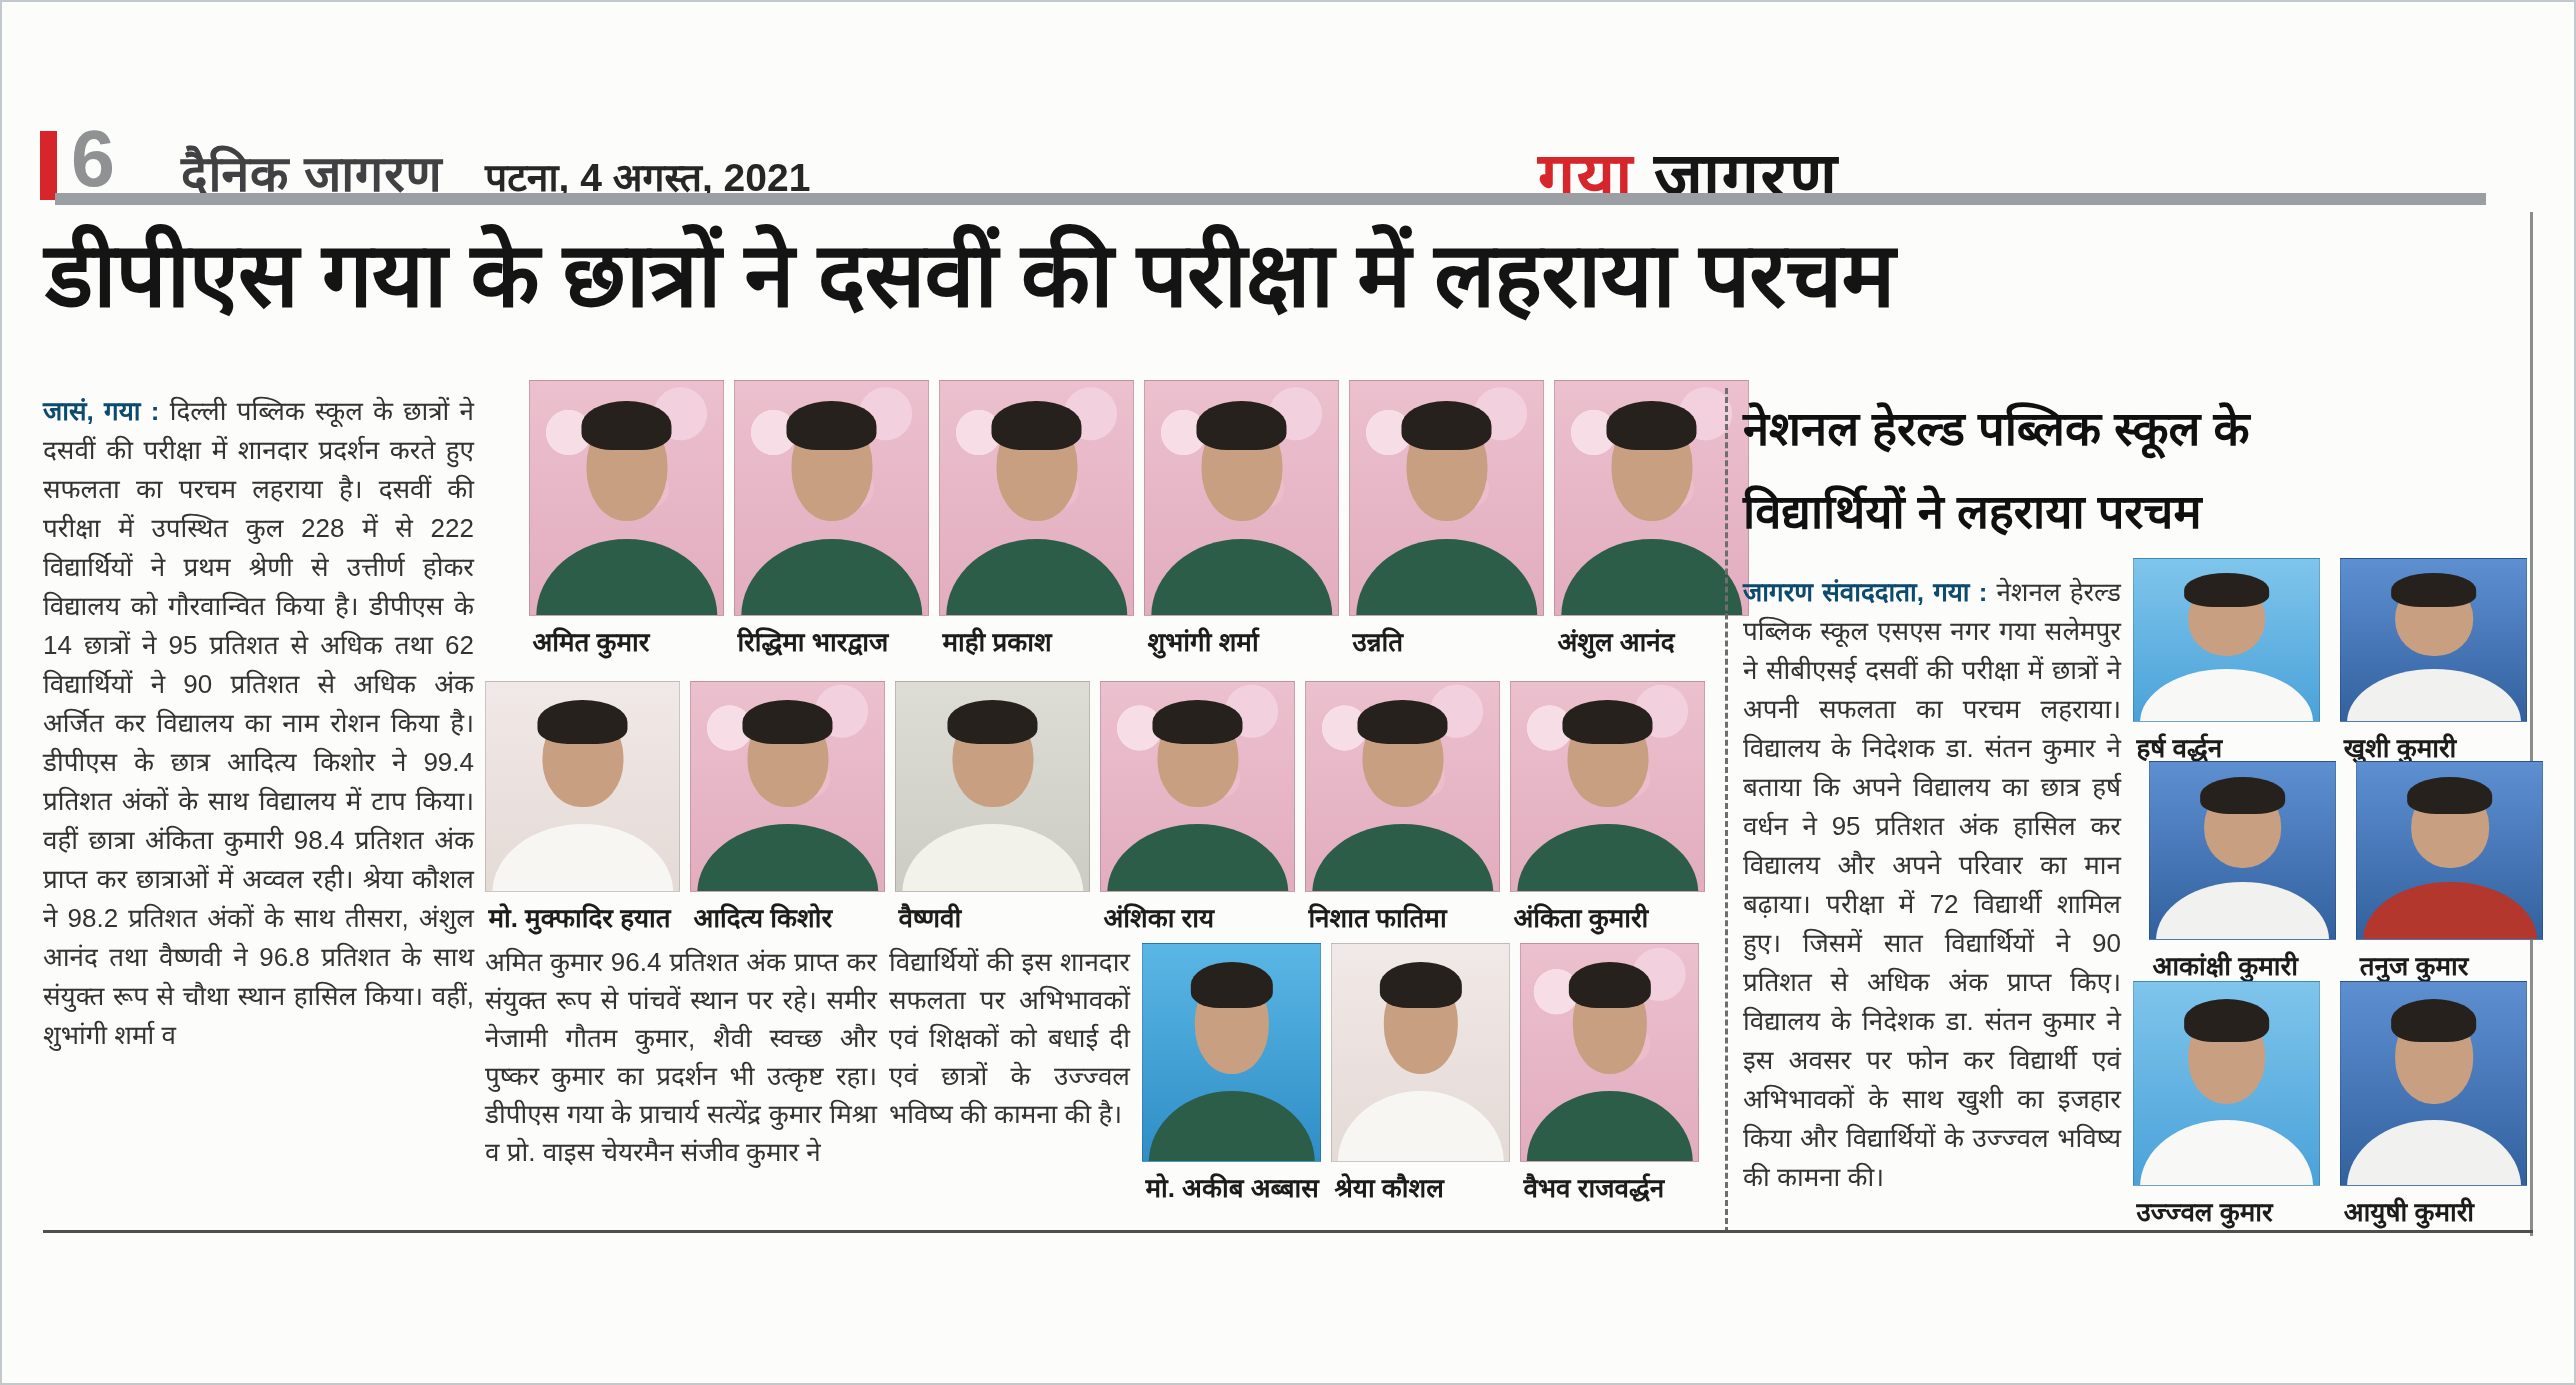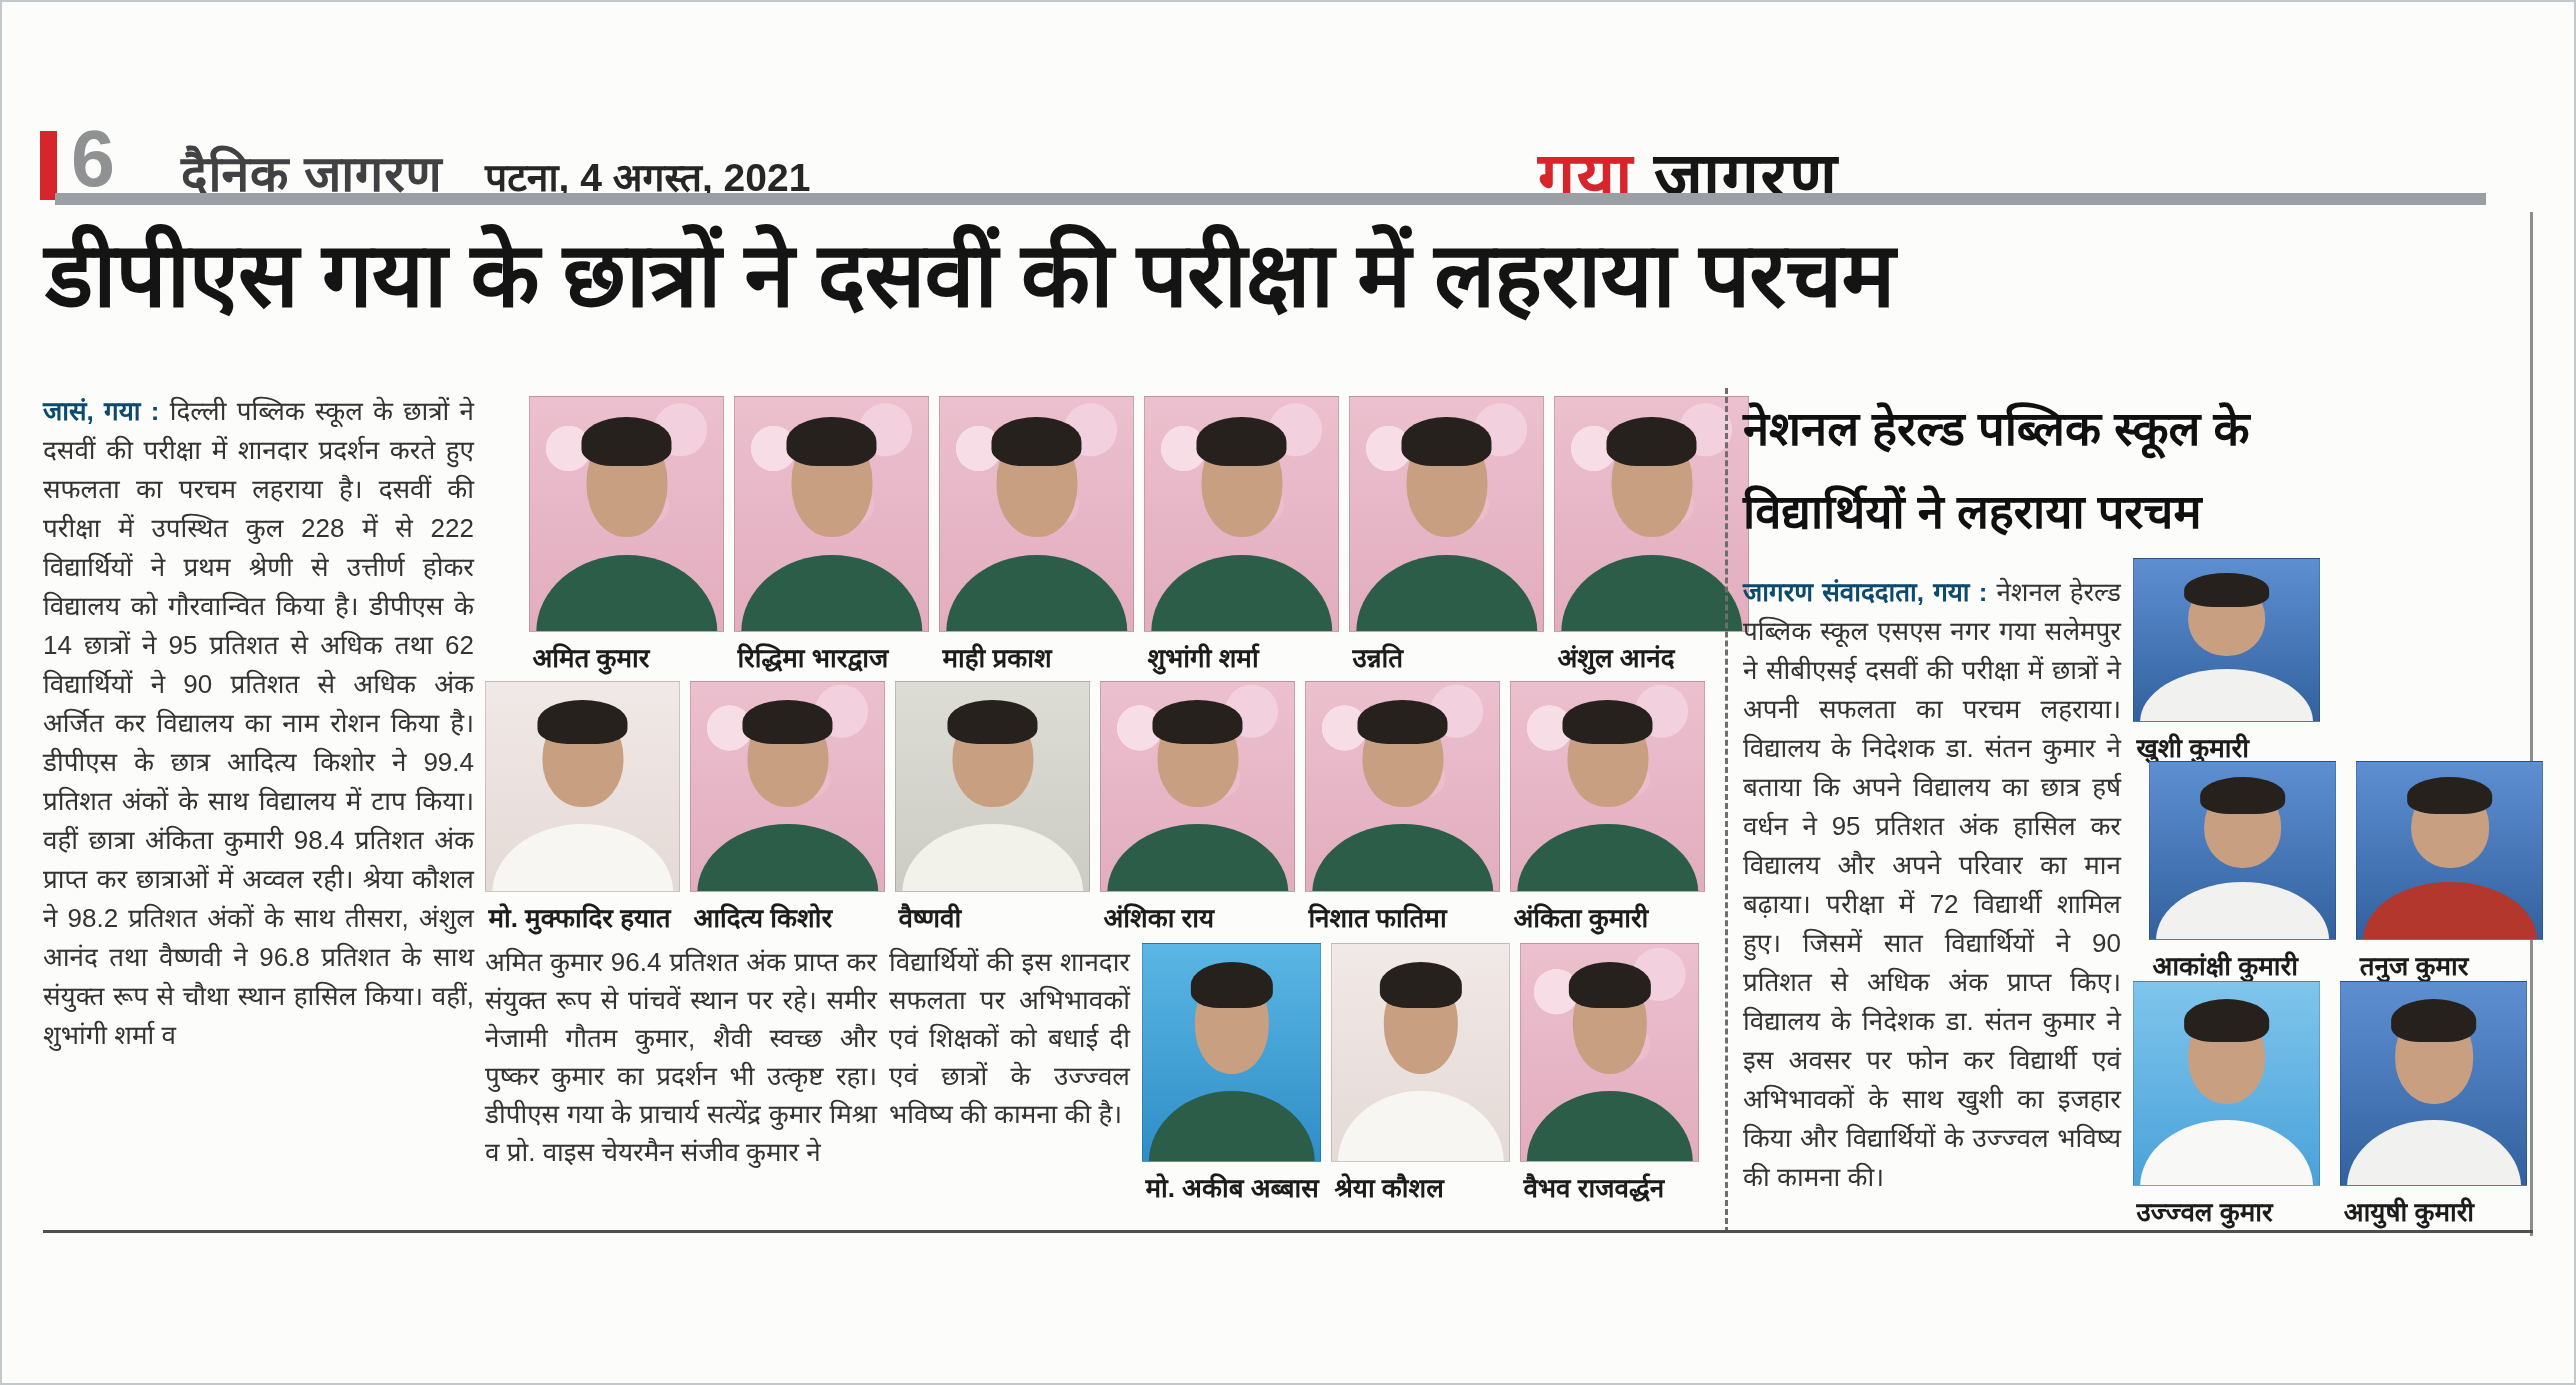--- a/index.html
+++ b/index.html
@@ -22,21 +22,21 @@
     position:absolute;left:43px;top:217px;width:2483px;
     font-size:90px;font-weight:bold;color:#141414;line-height:1.25;
     white-space:nowrap;letter-spacing:-0.9px;
   }
   
   .body-text{font-size:26px;line-height:39px;text-align:justify;color:#333;}
   .lead{font-weight:bold;color:#0c4a6e;}
   .col-left{position:absolute;left:41px;top:390px;width:431px;}
   
   .dps-row{position:absolute;left:483px;display:flex;gap:12px;}
-  .row1{top:394px;padding-left:44px;} .row2{top:679px;} .row3{top:941px;}
+  .row1{top:378px;padding-left:44px;} .row2{top:679px;} .row3{top:941px;}
   .cell{display:flex;flex-direction:column;}
   .w1{width:193px;} .wA{width:392px;} .wB{width:241px;} .wp{width:177px;}
   .photo{position:relative;width:100%;overflow:hidden;border:0.9px solid rgba(0,0,0,.15);}
   .row1 .photo{height:234px;} .row2 .photo{height:209px;} .row3 .photo{height:217px;}
   .cap{font-size:26px;font-weight:bold;color:#1c1c1c;padding:7px 1.7px 0 3.4px;white-space:nowrap;}
   .rowtext{font-size:26px;line-height:38px;text-align:justify;color:#333;}
   
   .ph-head{position:absolute;left:50%;top:14%;transform:translateX(-50%);width:42%;height:46%;
     background:#c99f82;border-radius:48%;}
   .ph-head::before{content:"";position:absolute;left:-5%;right:-5%;top:-12%;height:46%;
@@ -220,20 +220,27 @@
     <div>नेशनल हेरल्ड पब्लिक स्कूल के</div>
     <div>विद्यार्थियों ने लहराया परचम</div>
   </div>
   <div class="nh-body body-text">
     <span class="lead">जागरण संवाददाता, गया :</span>
     <span>नेशनल हेरल्ड पब्लिक स्कूल एसएस नगर गया सलेमपुर ने सीबीएसई दसवीं की परीक्षा में छात्रों ने अपनी सफलता का परचम लहराया। विद्यालय के निदेशक डा. संतन कुमार ने बताया कि अपने विद्यालय का छात्र हर्ष वर्धन ने 95 प्रतिशत अंक हासिल कर विद्यालय और अपने परिवार का मान बढ़ाया। परीक्षा में 72 विद्यार्थी शामिल हुए। जिसमें सात विद्यार्थियों ने 90 प्रतिशत से अधिक अंक प्राप्त किए। विद्यालय के निदेशक डा. संतन कुमार ने इस अवसर पर फोन कर विद्यार्थी एवं अभिभावकों के साथ खुशी का इजहार किया और विद्यार्थियों के उज्ज्वल भविष्य की कामना की।</span>
   </div>
 
   <div class="nh-row nhr1">
     <div class="cell">
+      <div class="photo" data-variant="skyblue-white">
+          <span class="ph-head"></span>
+          <span class="ph-torso"></span>
+        </div>
+      <div class="cap">हर्ष वर्द्धन</div>
+    </div>
+    <div class="cell">
       <div class="photo" data-variant="blue-white">
           <span class="ph-head"></span>
           <span class="ph-torso"></span>
         </div>
       <div class="cap">खुशी कुमारी</div>
     </div>
   </div>
 
   <div class="nh-row nhr2">
     <div class="cell">

